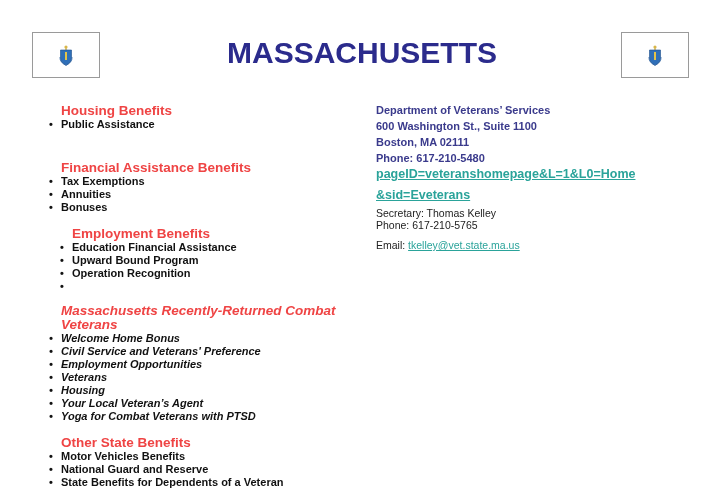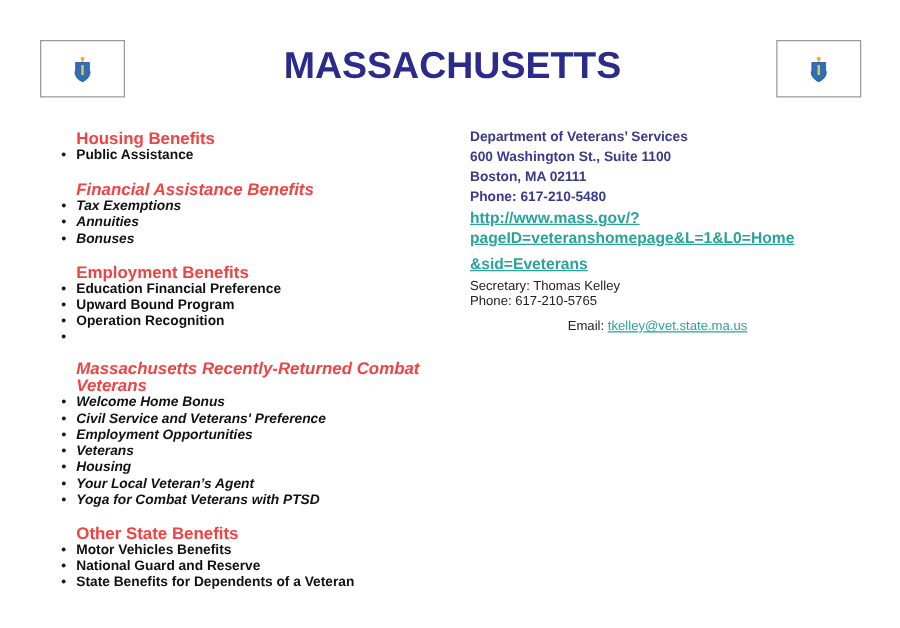--- a/index.html
+++ b/index.html
@@ -102,21 +102,20 @@
       font-size: 10.5px;
       color: #222;
       line-height: 12px;
     }
     .sec-block { margin-top: 4px; }
     .email-line {
       font-size: 10.5px;
       color: #222;
       line-height: 12px;
       margin-top: 8px;
-      text-align: center;
     }
     .email-link {
       color: #2aa39a;
       text-decoration: underline;
     }
   </style>
 </head>
 <body>
 
 <div class="flag-box" id="flag-left">
@@ -147,33 +146,33 @@
 
 <div class="left-col">
 
   <div class="section">
     <div class="section-heading">Housing Benefits</div>
     <ul class="items">
       <li><span class="bullet">•</span><span>Public Assistance</span></li>
     </ul>
   </div>
 
-  <div class="section" style="margin-top:14px;font-style:italic;">
+  <div class="section" style="margin-top:30px;">
     <div class="section-heading">Financial Assistance Benefits</div>
     <ul class="items">
       <li><span class="bullet">•</span><span>Tax Exemptions</span></li>
       <li><span class="bullet">•</span><span>Annuities</span></li>
       <li><span class="bullet">•</span><span>Bonuses</span></li>
     </ul>
   </div>
 
-  <div class="section" style="margin-top:13px;">
+  <div class="section" style="margin-top:13px;margin-left:11px;">
     <div class="section-heading">Employment Benefits</div>
     <ul class="items">
-      <li><span class="bullet">•</span><span>Education Financial Preference</span></li>
+      <li><span class="bullet">•</span><span>Education Financial Assistance</span></li>
       <li><span class="bullet">•</span><span>Upward Bound Program</span></li>
       <li><span class="bullet">•</span><span>Operation Recognition</span></li>
       <li><span class="bullet">•</span></li>
     </ul>
   </div>
 
   <div class="section" style="margin-top:24px;font-style:italic;">
     <div class="section-heading" style="width:280px;">Massachusetts Recently-Returned Combat Veterans</div>
     <ul class="items">
       <li><span class="bullet">•</span><span>Welcome Home Bonus</span></li>
@@ -194,21 +193,20 @@
       <li><span class="bullet">•</span><span>State Benefits for Dependents of a Veteran</span></li>
     </ul>
   </div>
 </div>
 
 <div class="right-col">
   <div class="contact-line">Department of Veterans’ Services</div>
   <div class="contact-line">600 Washington St., Suite 1100</div>
   <div class="contact-line">Boston, MA 02111</div>
   <div class="contact-line">Phone: 617-210-5480</div>
-  <a class="contact-link">http://www.mass.gov/?</a>
   <a class="contact-link">pageID=veteranshomepage&amp;L=1&amp;L0=Home</a>
   <a class="contact-link sid">&amp;sid=Eveterans</a>
   <div class="sec-block">
     <div class="sec-line">Secretary: Thomas Kelley</div>
     <div class="sec-line">Phone: 617-210-5765</div>
   </div>
   <div class="email-line"><span>Email: </span><a class="email-link">tkelley@vet.state.ma.us</a></div>
 </div>
 
 </body></html>

